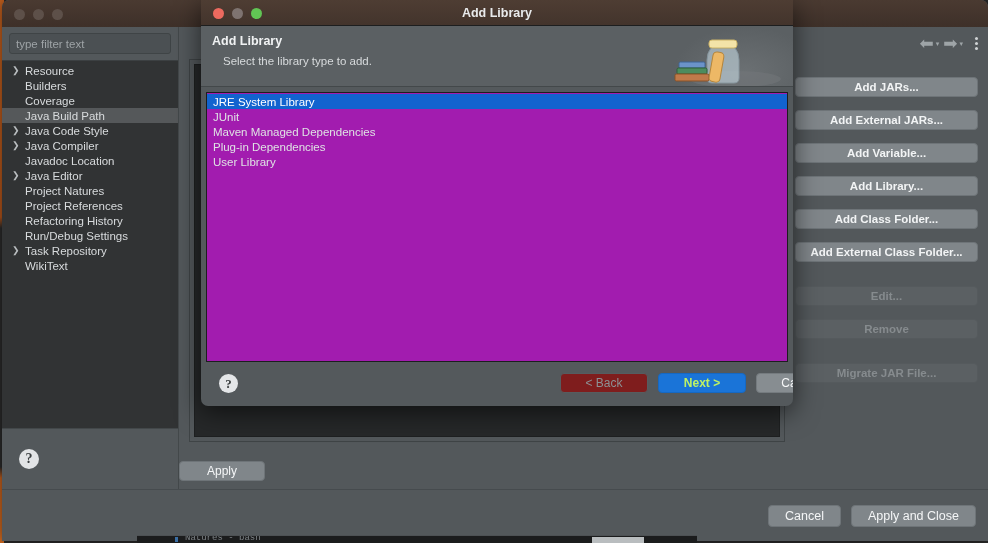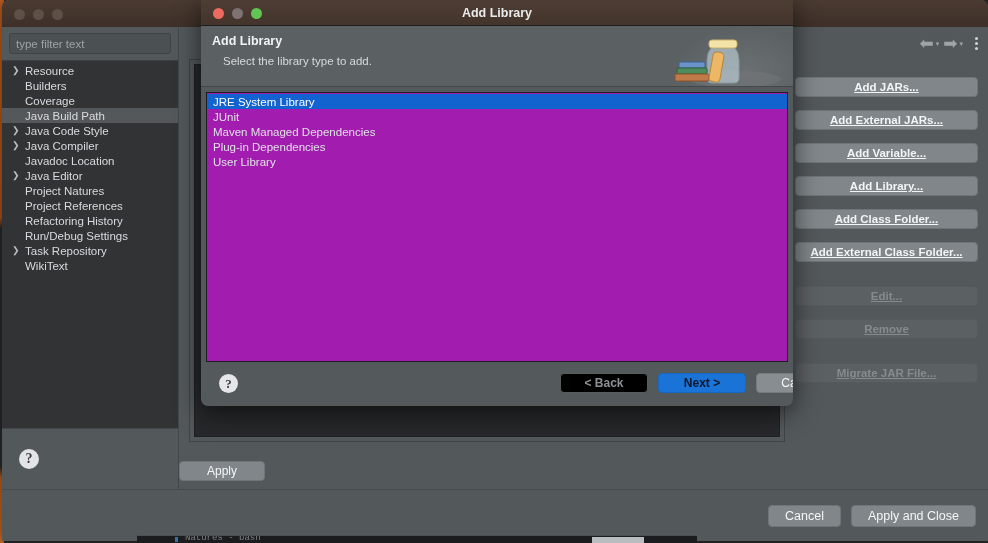--- a/index.html
+++ b/index.html
@@ -164,21 +164,20 @@
   }
   .sbtn {
     height: 20px; margin-bottom: 13px;
     background: #80868a;
     border: 1px solid #6e7478;
     border-radius: 4px;
     color: #f2f4f5;
     font-size: 11.5px; font-weight: bold;
     display: flex; align-items: center; justify-content: center;
     white-space: nowrap;
-    text-decoration: underline;
   }
   .sbtn.disabled { background: #5b6063; border-color: #555a5d; color: #868b8e; }
   .sbtn.gapped { margin-top: 11px; }
 
   .apply-row {
     height: 37px;
     display: flex; align-items: center; 
     padding-right: 10px;
   }
   .apply-btn {
@@ -304,22 +303,22 @@
     display: flex; gap: 10px;
   }
   .dbtn {
     width: 88px; height: 20px;
     border-radius: 4px;
     font-size: 12px;
     display: flex; align-items: center; justify-content: center;
     border: 1px solid transparent;
     white-space: nowrap;
   }
-  .dbtn.disabled { background: #000000; border-color: #575c5f; color: #8c9194; font-weight: bold; }
-  .dbtn.primary { background: #1a74d8; border-color: #1668c2; color: #0f172a; font-weight: bold; }
+  .dbtn.disabled { background: #7f1d1d; border-color: #575c5f; color: #8c9194; }
+  .dbtn.primary { background: #1a74d8; border-color: #1668c2; color: #bef264; font-weight: bold; }
   .dbtn.normal  { background: #878d91; border-color: #757b7f; color: #f7f8f9; }
 </style>
 </head>
 <body>
 
 <div id="screen">
 
   <div class="edge-sliver"></div>
 
   <div id="prefs-window">

